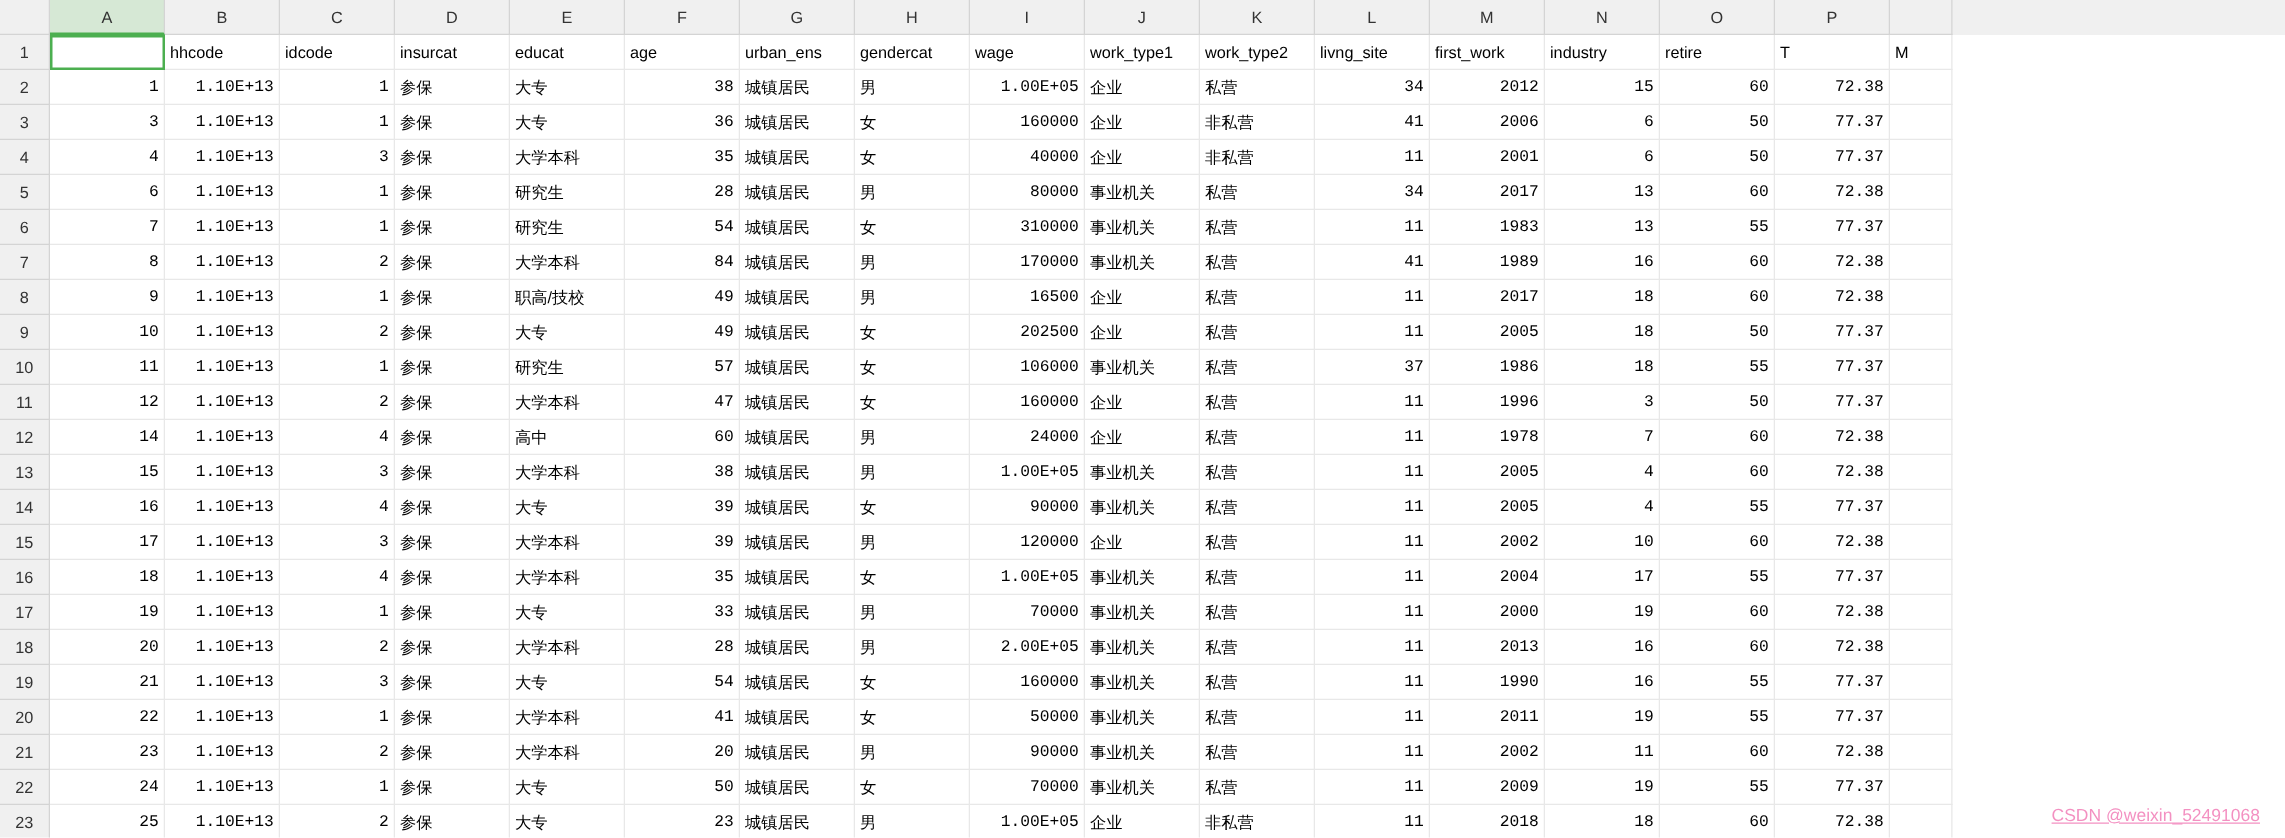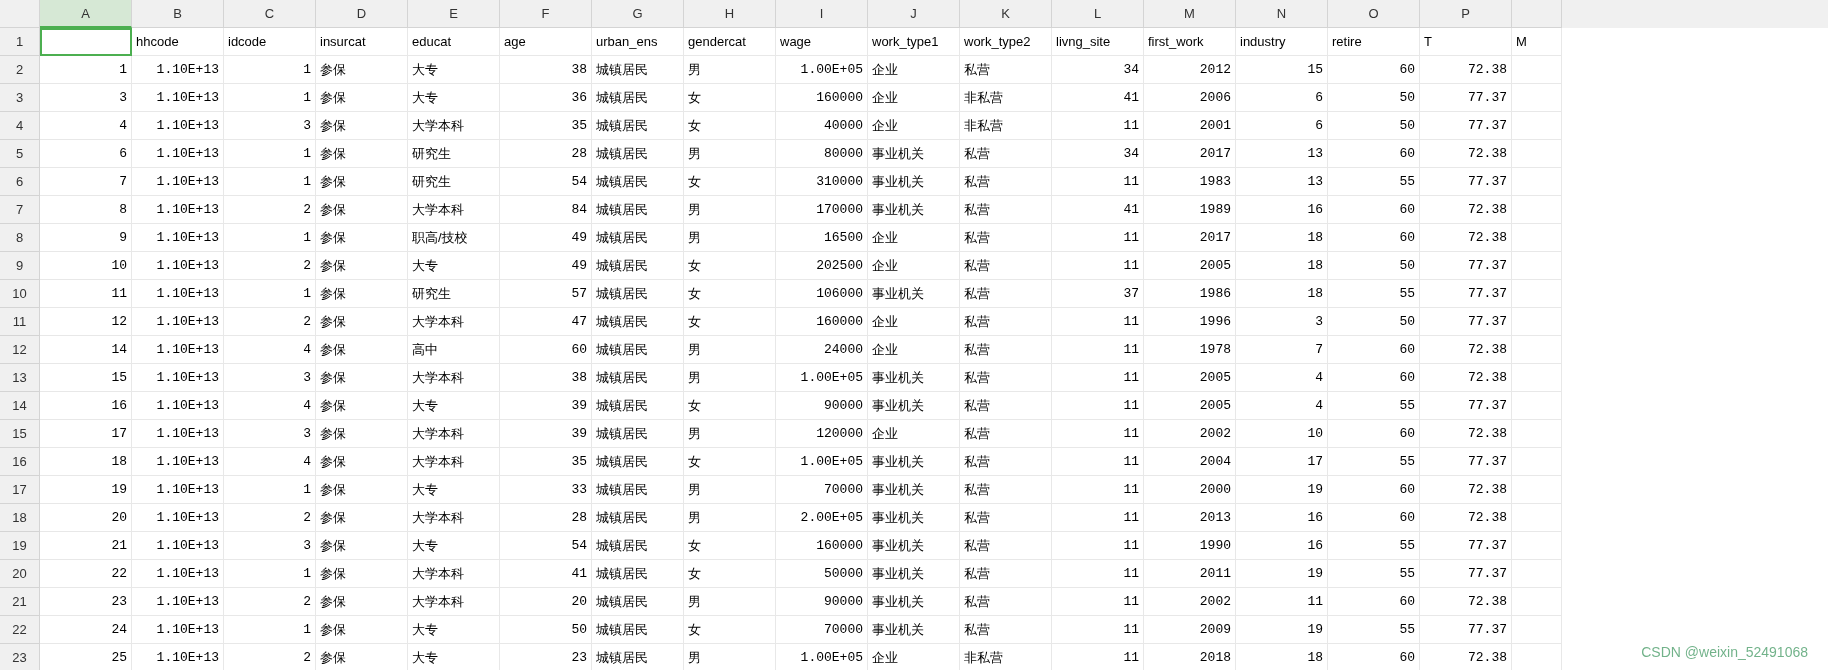--- a/index.html
+++ b/index.html
@@ -8,21 +8,21 @@
 .row { display: flex; height: 28px; }
 .hdr-row { background: #f0f0f0; }
 .corner { width: 40px; min-width: 40px; background: #f0f0f0; border-right: 1px solid #d4d4d4; border-bottom: 1px solid #d4d4d4; }
 .col-hdr { width: 92px; min-width: 92px; text-align: center; line-height: 28px; border-right: 1px solid #d4d4d4; border-bottom: 1px solid #d4d4d4; background: #f0f0f0; color: #333; font-size: 13px; }
 .col-hdr.sel { background: #d6e8d5; border-bottom: 2px solid #4caf50; }
 .row-hdr { width: 40px; min-width: 40px; text-align: center; line-height: 28px; background: #f0f0f0; border-right: 1px solid #d4d4d4; border-bottom: 1px solid #d4d4d4; color: #333; font-size: 13px; }
 .cell { width: 92px; min-width: 92px; height: 28px; line-height: 28px; padding: 0 4px; border-right: 1px solid #e8e8e8; border-bottom: 1px solid #e8e8e8; overflow: hidden; white-space: nowrap; font-family: "Courier New", monospace; font-size: 13px; color: #000; }
 .cell.txt { text-align: left; font-family: Arial, "Microsoft YaHei", sans-serif; }
 .cell.num { text-align: right; }
 .cell.active { border: 2px solid #4caf50; padding: 0 2px; line-height: 24px; }
-.watermark { position: absolute; bottom: 10px; right: 20px; color: #15803d; font-size: 14px; opacity: 0.6; pointer-events: none; }
+.watermark { position: absolute; bottom: 10px; right: 20px; color: #ec4899; font-size: 14px; opacity: 0.6; pointer-events: none; text-decoration: underline; }
 </style>
 </head>
 <body>
 
 <div class="sheet">
   <div class="row hdr-row">
     <div class="corner"></div>
     <div id="col-hdrs" style="display: flex;">
         <div class="col-hdr sel">A</div>
         <div class="col-hdr">B</div>

